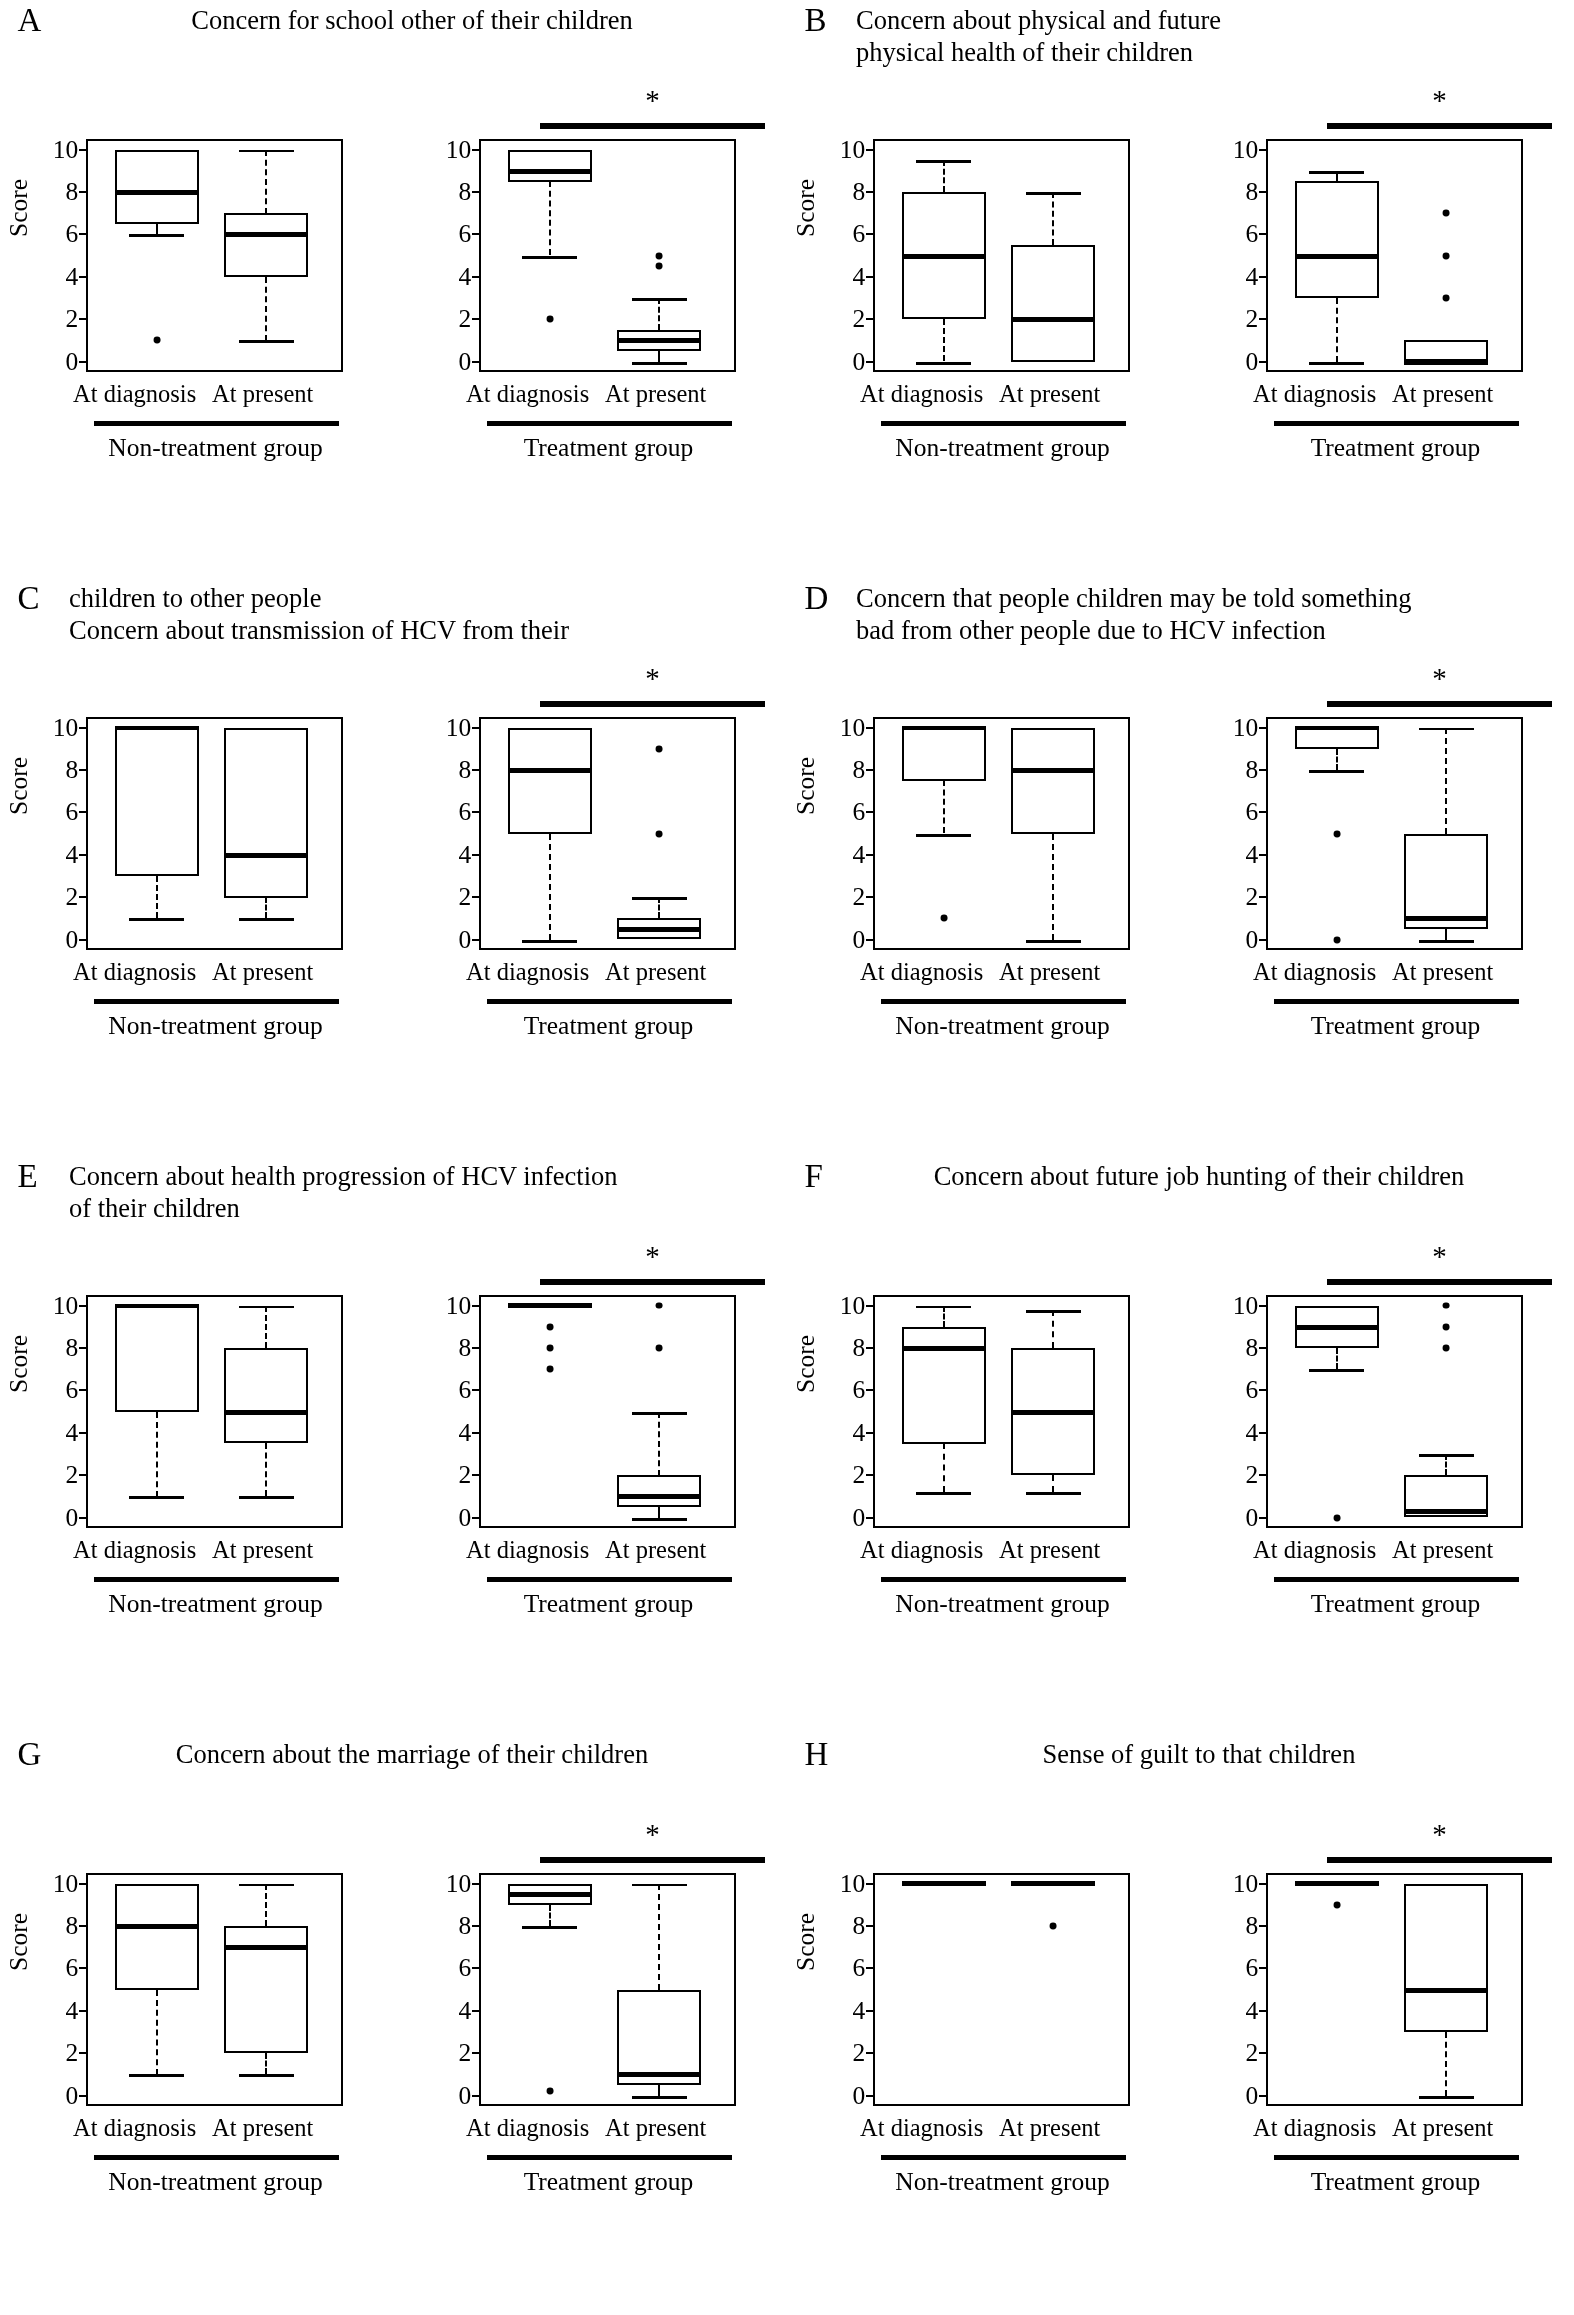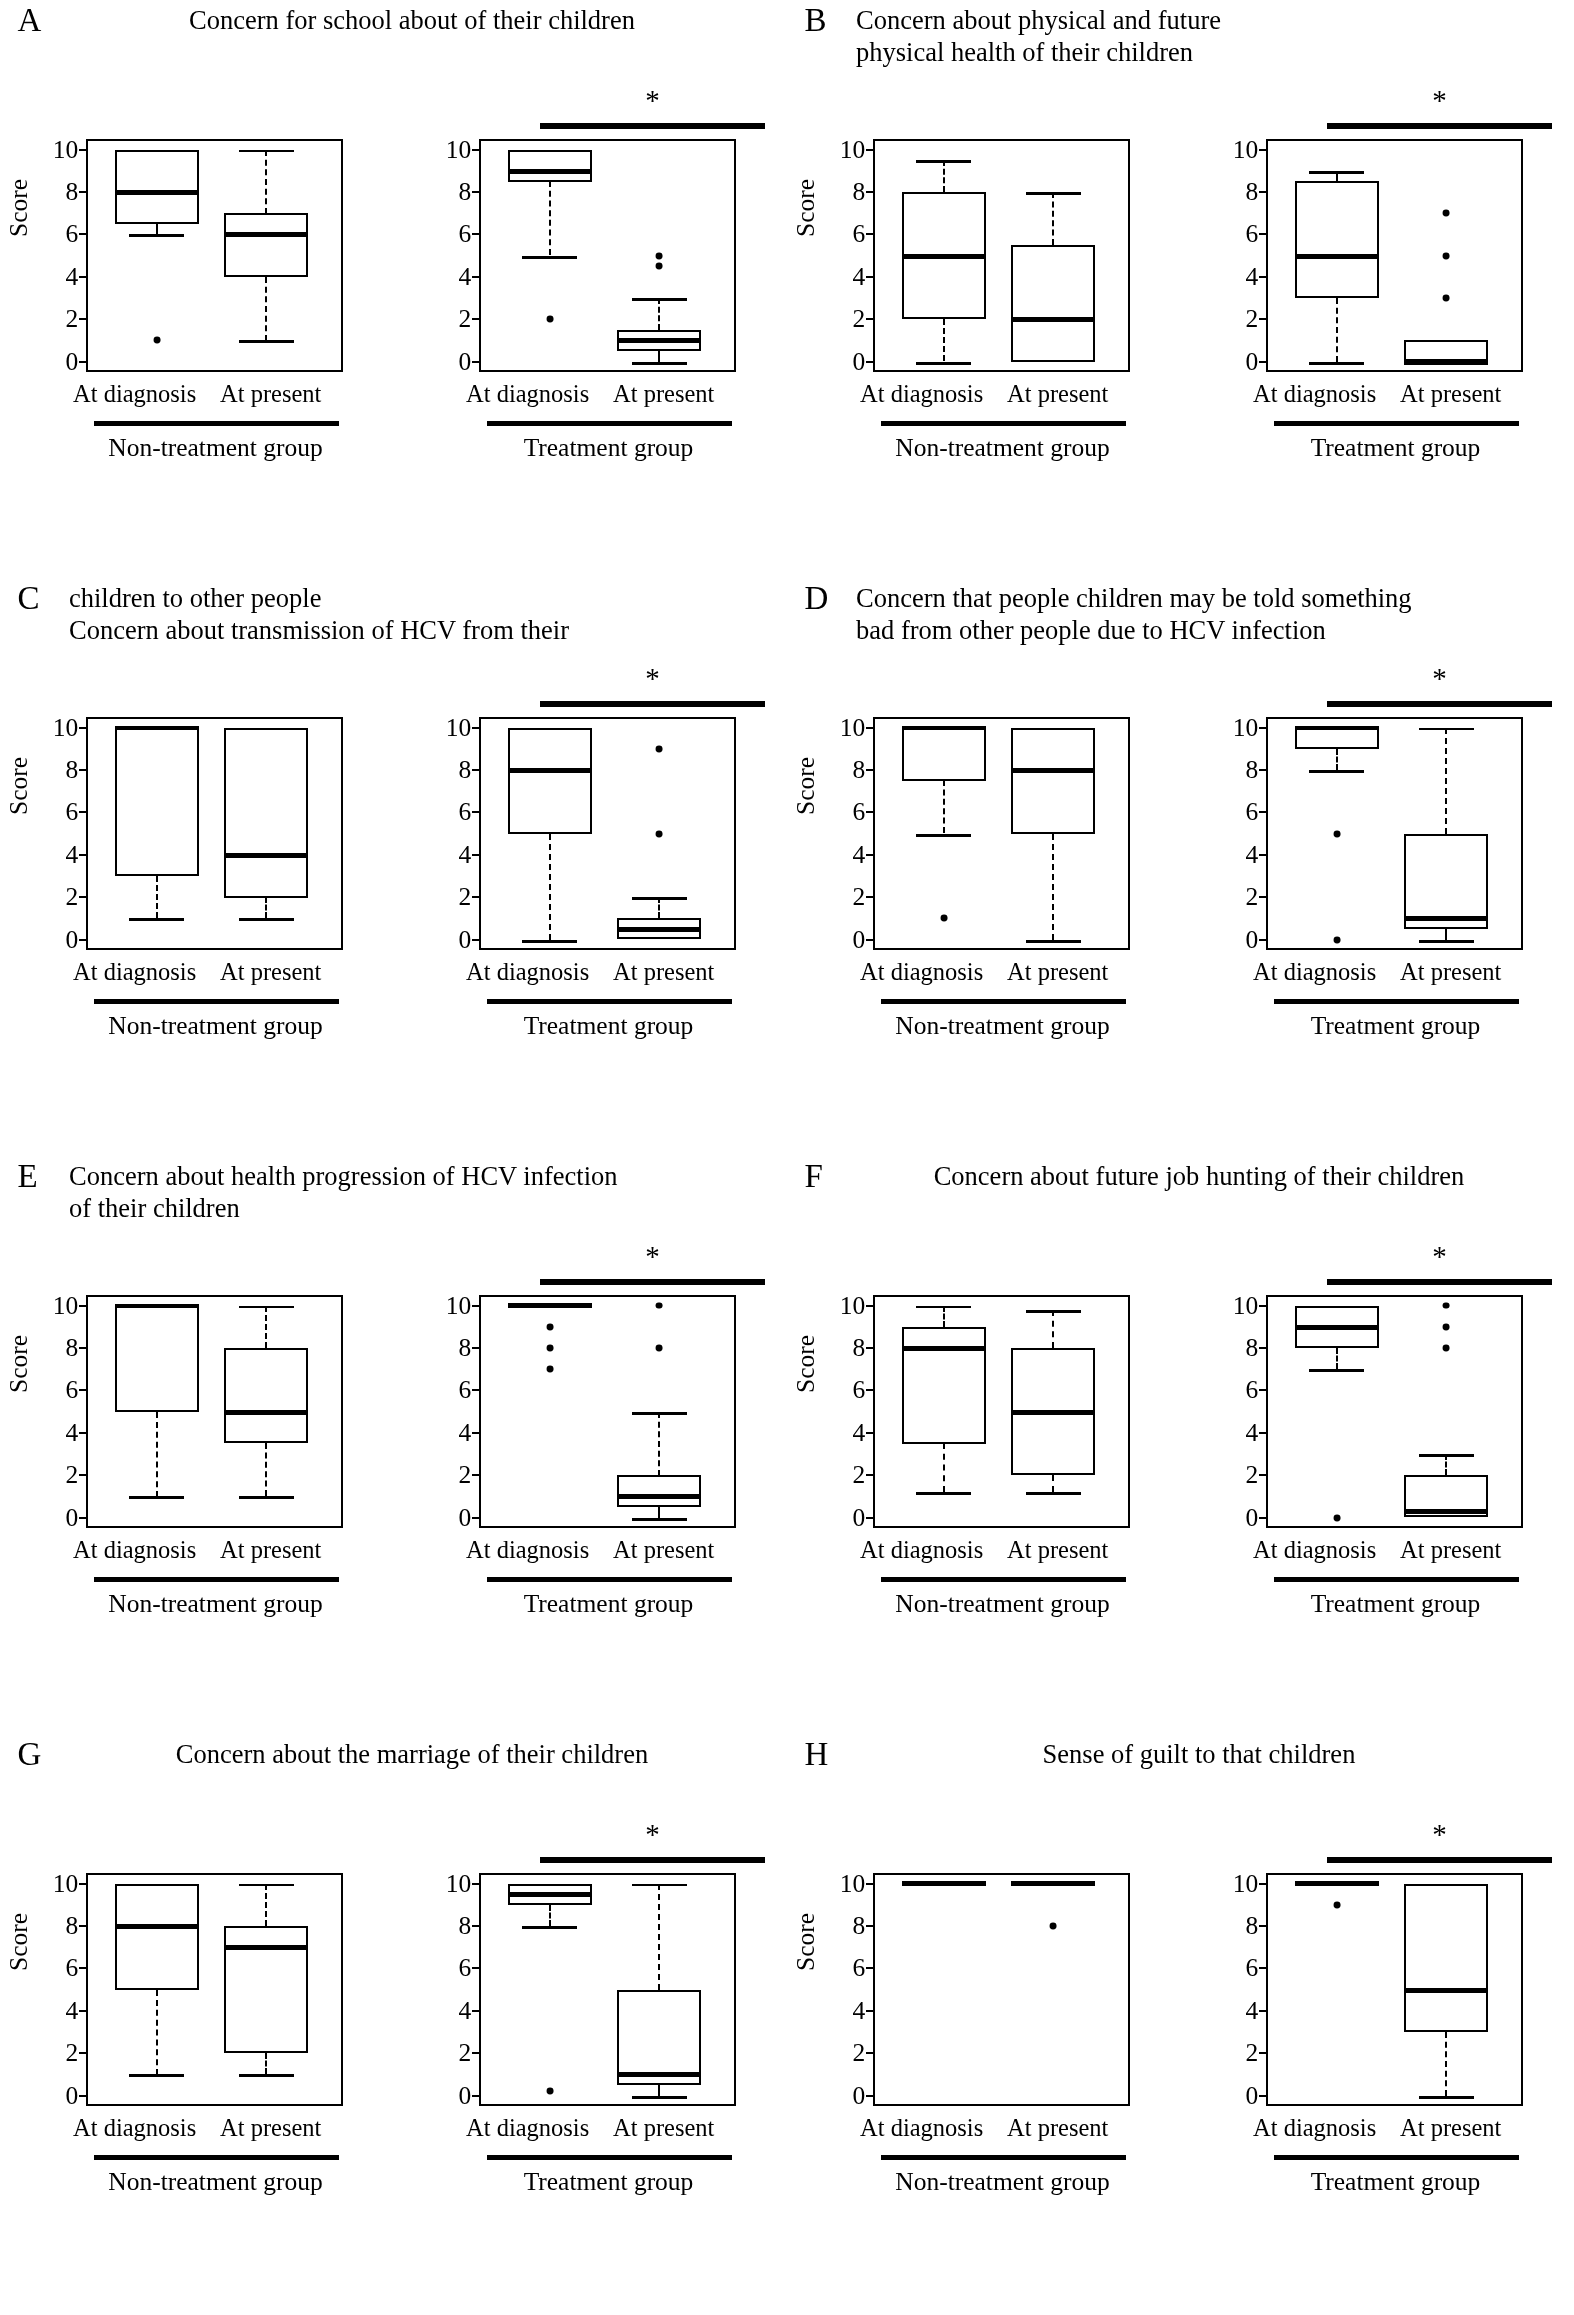--- a/index.html
+++ b/index.html
@@ -13,38 +13,38 @@
   .half{position:relative;width:393px;height:412px;}
   .sig-wrap{position:absolute;left:147px;top:0px;width:225px;height:45px;}
   .star{position:absolute;left:50%;top:-3.9px;transform:translateX(-50%);font-size:29px;line-height:1;}
   .sig-bar{position:absolute;left:0;top:33px;width:100%;height:5.9px;background:#000;}
   .plotbox{position:absolute;left:86px;top:49px;width:257px;height:233px;border:2px solid #000;box-sizing:border-box;background:#fff;}
   .ylab{position:absolute;left:3.9px;top:118px;transform:rotate(-90deg) translate(-50%,0);transform-origin:left top;font-size:25.5px;white-space:nowrap;}
   .ytick{position:absolute;right:calc(100% + 9.8px);transform:translateY(-50%);font-size:25.5px;white-space:nowrap;}
   .tickmark{position:absolute;left:-8.8px;width:8.8px;height:2px;background:#000;transform:translateY(-50%);}
   .xlab{position:absolute;top:290px;font-size:24.5px;white-space:nowrap;text-align:center;}
   .xlab.l{left:73px;}
-  .xlab.r{left:220px;}
+  .xlab.r{left:212px;}
   .grouprule{position:absolute;left:94px;top:331px;width:245px;height:4.9px;background:#000;}
   .grouplab{position:absolute;left:0;top:343px;width:431px;text-align:center;font-size:25.5px;}
   .bx{position:absolute;box-sizing:border-box;border:2px solid #000;background:transparent;}
   .med{position:absolute;height:4.9px;background:#000;}
   .wh{position:absolute;width:0;border-left:2px dashed #000;}
   .cap{position:absolute;height:2.9px;background:#000;}
   .out{position:absolute;width:6.9px;height:6.9px;border-radius:50%;background:#000;transform:translate(-50%,-50%);}
   .flatline{position:absolute;height:5.9px;background:#000;}
 </style>
 </head>
 <body>
 
 <div class="grid" id="grid">
     <div class="panel">
       <div class="panel-letter">A</div>
       <div class="panel-title">
-        <div>Concern for school about of their children</div>
+        <div>Concern for school other of their children</div>
       </div>
       <div class="charts">
         <div class="half">
           <div class="ylab">Score</div>
           <div class="plotbox">
             <div class="ytick" style="top: 221px;">0</div>
             <div class="tickmark" style="top: 221px;"></div>
             <div class="ytick" style="top: 178px;">2</div>
             <div class="tickmark" style="top: 178px;"></div>
             <div class="ytick" style="top: 136px;">4</div>

